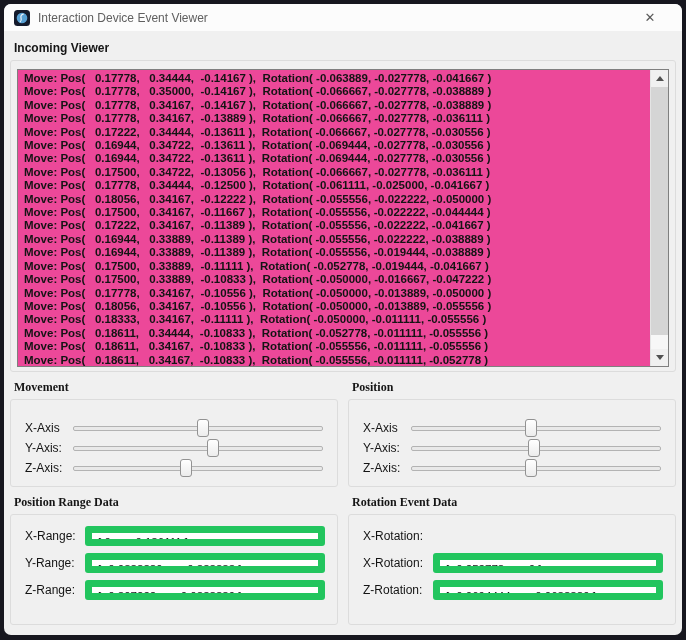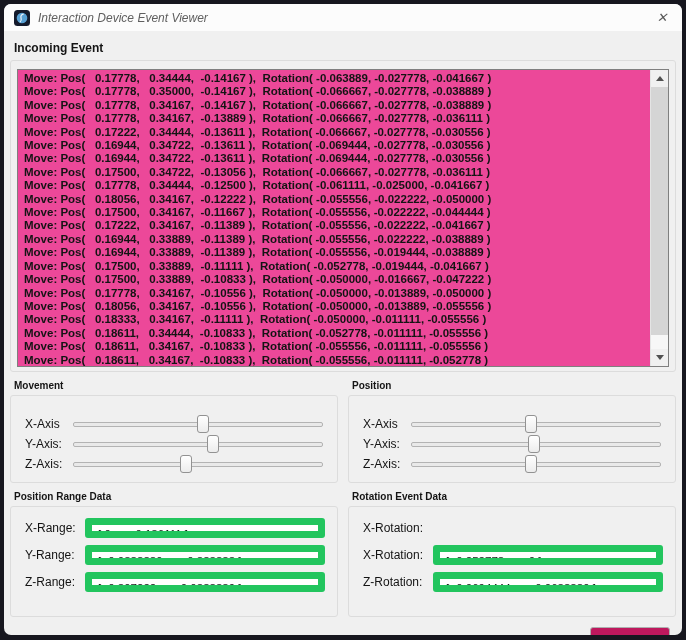--- a/index.html
+++ b/index.html
@@ -9,22 +9,21 @@
     background:#17171f;
   }
   .window-frame{position:absolute;inset:0;background:#17171f;border-radius:9px;}
   .window{
     position:absolute;left:4px;top:4px;right:4px;bottom:5px;
     background:#f0f0f0;border-radius:7px;overflow:hidden;
   }
   
   .titlebar{
     height:27px;background:#fcfcfc;display:flex;align-items:center;
-    padding:0 0 0 10px;
-    font-style:italic;
+    padding:0 12px 0 10px;
   }
   .app-icon{width:16px;height:16px;margin-right:8px;flex:0 0 auto;}
   .title-text{font-size:12px;color:#5f5f5f;flex:1 1 auto;white-space:nowrap;}
   .close-btn{
     width:40px;height:27px;display:flex;align-items:center;justify-content:center;
     color:#5a5a5a;font-size:13px;cursor:default;
   }
   
   .content{padding:0 6px;}
   .section-label{margin:10px 4px 5px;font-size:12px;font-weight:600;color:#151515;}
@@ -49,21 +48,21 @@
   }
   .sb-btn{position:absolute;left:0;right:0;height:17px;background:#f0f0f0;
     display:flex;align-items:center;justify-content:center;}
   .sb-up{top:0;}
   .sb-down{bottom:0;}
   .tri-up{width:0;height:0;border-left:4px solid transparent;border-right:4px solid transparent;border-bottom:5px solid #515151;}
   .tri-down{width:0;height:0;border-left:4px solid transparent;border-right:4px solid transparent;border-top:5px solid #515151;}
   .sb-thumb{position:absolute;left:0;right:0;top:17px;bottom:31px;background:#d5d5d5;}
   
   .grid{display:grid;grid-template-columns:1fr 1fr;gap:10px;}
-  .col-label{margin:8px 4px 4px;font-size:10px;font-weight:600;color:#151515;}
+  .col-label{margin:8px 4px 4px;font-size:12px;font-weight:600;color:#151515;font-family:Liberation Serif, serif;}
   
   .slider-box{height:58px;padding:19px 12px 9px 14px;display:flex;flex-direction:column;justify-content:space-between;}
   .slider-row{display:flex;align-items:center;height:18px;}
   .ctrl-label{width:48px;flex:0 0 auto;font-size:12px;color:#141414;}
   .track-wrap{position:relative;flex:1 1 auto;height:18px;margin-right:2px;}
   .track{
     position:absolute;left:0;right:0;top:7px;height:3px;
     background:#e9e9e9;border:1px solid #b3b3b3;border-radius:2px;
   }
   .thumb{
@@ -103,21 +102,21 @@
         <path d="M9.2 4.1 C7.0 4.7 6.5 6.3 7.1 8.2 C7.6 9.8 7.3 11.0 6.2 11.9" stroke="#eef4fa" stroke-width="1.2" fill="none" stroke-linecap="round"></path>
       </svg>
       <div class="title-text">Interaction Device Event Viewer</div>
       <div class="close-btn">
         <span>✕</span>
       </div>
     </div>
 
     <div class="content">
 
-      <div class="section-label">Incoming Event</div>
+      <div class="section-label">Incoming Viewer</div>
       <div class="gbox events-box">
         <div class="events-list">
           <div class="events-text"><div class="event-row">Move: Pos(   0.17778,   0.34444,  -0.14167 ),  Rotation( -0.063889, -0.027778, -0.041667 )</div><div class="event-row">Move: Pos(   0.17778,   0.35000,  -0.14167 ),  Rotation( -0.066667, -0.027778, -0.038889 )</div><div class="event-row">Move: Pos(   0.17778,   0.34167,  -0.14167 ),  Rotation( -0.066667, -0.027778, -0.038889 )</div><div class="event-row">Move: Pos(   0.17778,   0.34167,  -0.13889 ),  Rotation( -0.066667, -0.027778, -0.036111 )</div><div class="event-row">Move: Pos(   0.17222,   0.34444,  -0.13611 ),  Rotation( -0.066667, -0.027778, -0.030556 )</div><div class="event-row">Move: Pos(   0.16944,   0.34722,  -0.13611 ),  Rotation( -0.069444, -0.027778, -0.030556 )</div><div class="event-row">Move: Pos(   0.16944,   0.34722,  -0.13611 ),  Rotation( -0.069444, -0.027778, -0.030556 )</div><div class="event-row">Move: Pos(   0.17500,   0.34722,  -0.13056 ),  Rotation( -0.066667, -0.027778, -0.036111 )</div><div class="event-row">Move: Pos(   0.17778,   0.34444,  -0.12500 ),  Rotation( -0.061111, -0.025000, -0.041667 )</div><div class="event-row">Move: Pos(   0.18056,   0.34167,  -0.12222 ),  Rotation( -0.055556, -0.022222, -0.050000 )</div><div class="event-row">Move: Pos(   0.17500,   0.34167,  -0.11667 ),  Rotation( -0.055556, -0.022222, -0.044444 )</div><div class="event-row">Move: Pos(   0.17222,   0.34167,  -0.11389 ),  Rotation( -0.055556, -0.022222, -0.041667 )</div><div class="event-row">Move: Pos(   0.16944,   0.33889,  -0.11389 ),  Rotation( -0.055556, -0.022222, -0.038889 )</div><div class="event-row">Move: Pos(   0.16944,   0.33889,  -0.11389 ),  Rotation( -0.055556, -0.019444, -0.038889 )</div><div class="event-row">Move: Pos(   0.17500,   0.33889,  -0.11111 ),  Rotation( -0.052778, -0.019444, -0.041667 )</div><div class="event-row">Move: Pos(   0.17500,   0.33889,  -0.10833 ),  Rotation( -0.050000, -0.016667, -0.047222 )</div><div class="event-row">Move: Pos(   0.17778,   0.34167,  -0.10556 ),  Rotation( -0.050000, -0.013889, -0.050000 )</div><div class="event-row">Move: Pos(   0.18056,   0.34167,  -0.10556 ),  Rotation( -0.050000, -0.013889, -0.055556 )</div><div class="event-row">Move: Pos(   0.18333,   0.34167,  -0.11111 ),  Rotation( -0.050000, -0.011111, -0.055556 )</div><div class="event-row">Move: Pos(   0.18611,   0.34444,  -0.10833 ),  Rotation( -0.052778, -0.011111, -0.055556 )</div><div class="event-row">Move: Pos(   0.18611,   0.34167,  -0.10833 ),  Rotation( -0.055556, -0.011111, -0.055556 )</div><div class="event-row">Move: Pos(   0.18611,   0.34167,  -0.10833 ),  Rotation( -0.055556, -0.011111, -0.052778 )</div></div>
           <div class="scrollbar">
             <div class="sb-btn sb-up">
               <div class="tri-up"></div>
             </div>
             <div class="sb-thumb"></div>
             <div class="sb-btn sb-down">
               <div class="tri-down"></div>

